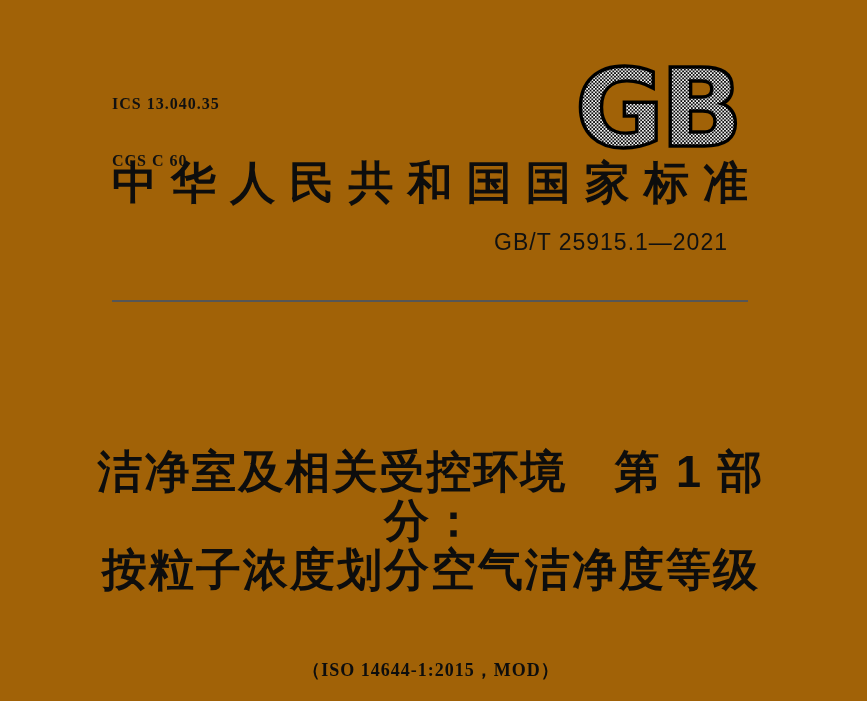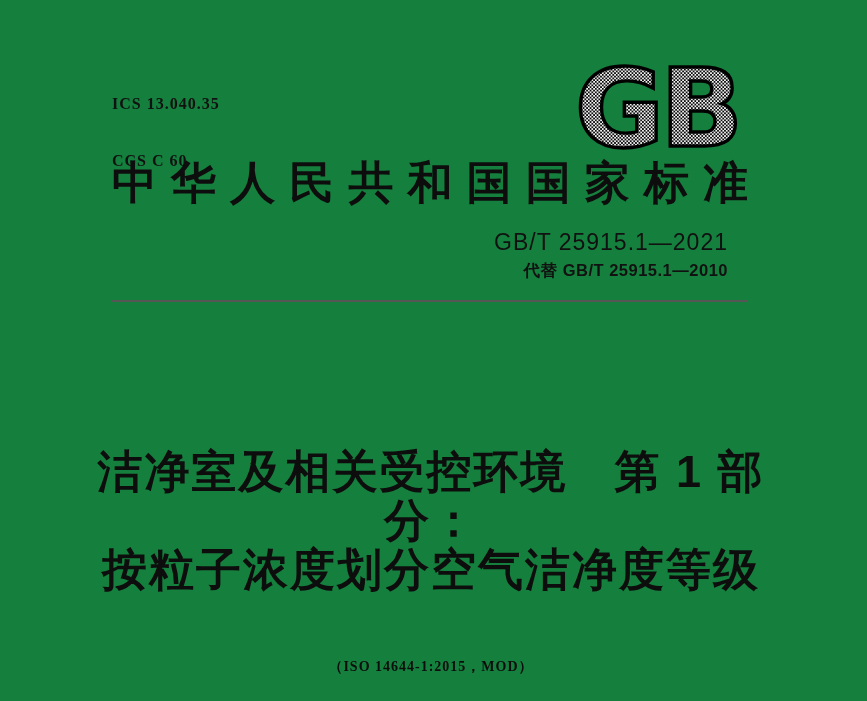--- a/index.html
+++ b/index.html
@@ -4,21 +4,21 @@
 <style>
   html, body {
     margin: 0;
     padding: 0;
     background: #ffffff;
   }
   .page {
     position: relative;
     width: 867px;
     height: 701px;
-    background: #15803d;
+    background: #a16207;
     overflow: hidden;
     color: #111111;
   }
 
   
   .ics-block {
     position: absolute;
     left: 112px;
     top: 56px;
     font-family: "Liberation Serif", "DejaVu Serif", serif;
@@ -120,21 +120,21 @@
 
   
   .iso-ref {
     position: absolute;
     left: 86px;
     top: 658px;
     width: 690px;
     text-align: center;
     font-family: "Liberation Serif", "DejaVu Serif", serif;
     font-weight: bold;
-    font-size: 14px;
+    font-size: 18px;
     letter-spacing: 1px;
     color: #0d0d0d;
   }
 </style>
 </head>
 <body>
 
 <div class="page">
 
   <div class="ics-block">
@@ -150,21 +150,20 @@
         <circle cx="2.7" cy="2.7" r="1.05" fill="#000000"></circle>
       </pattern>
     </defs>
     <text x="100" y="92" text-anchor="middle" font-family="'DejaVu Sans', 'Liberation Sans', sans-serif" font-weight="bold" font-size="112" letter-spacing="-4" fill="url(#halftone)" stroke="#000000" stroke-width="3.5">GB</text>
   </svg>
 
   <div class="heading">中华人民共和国国家标准</div>
 
   <div class="std-number">GB/T 25915.1—2021</div>
 
-  <div class="replaces">代替 GB/T 25915.1—2010</div>
 
   <div class="divider"></div>
 
   <div class="title-cn">
     <div>洁净室及相关受控环境　第 1 部分：</div>
     <div>按粒子浓度划分空气洁净度等级</div>
   </div>
 
   <div class="title-en">
   </div>

